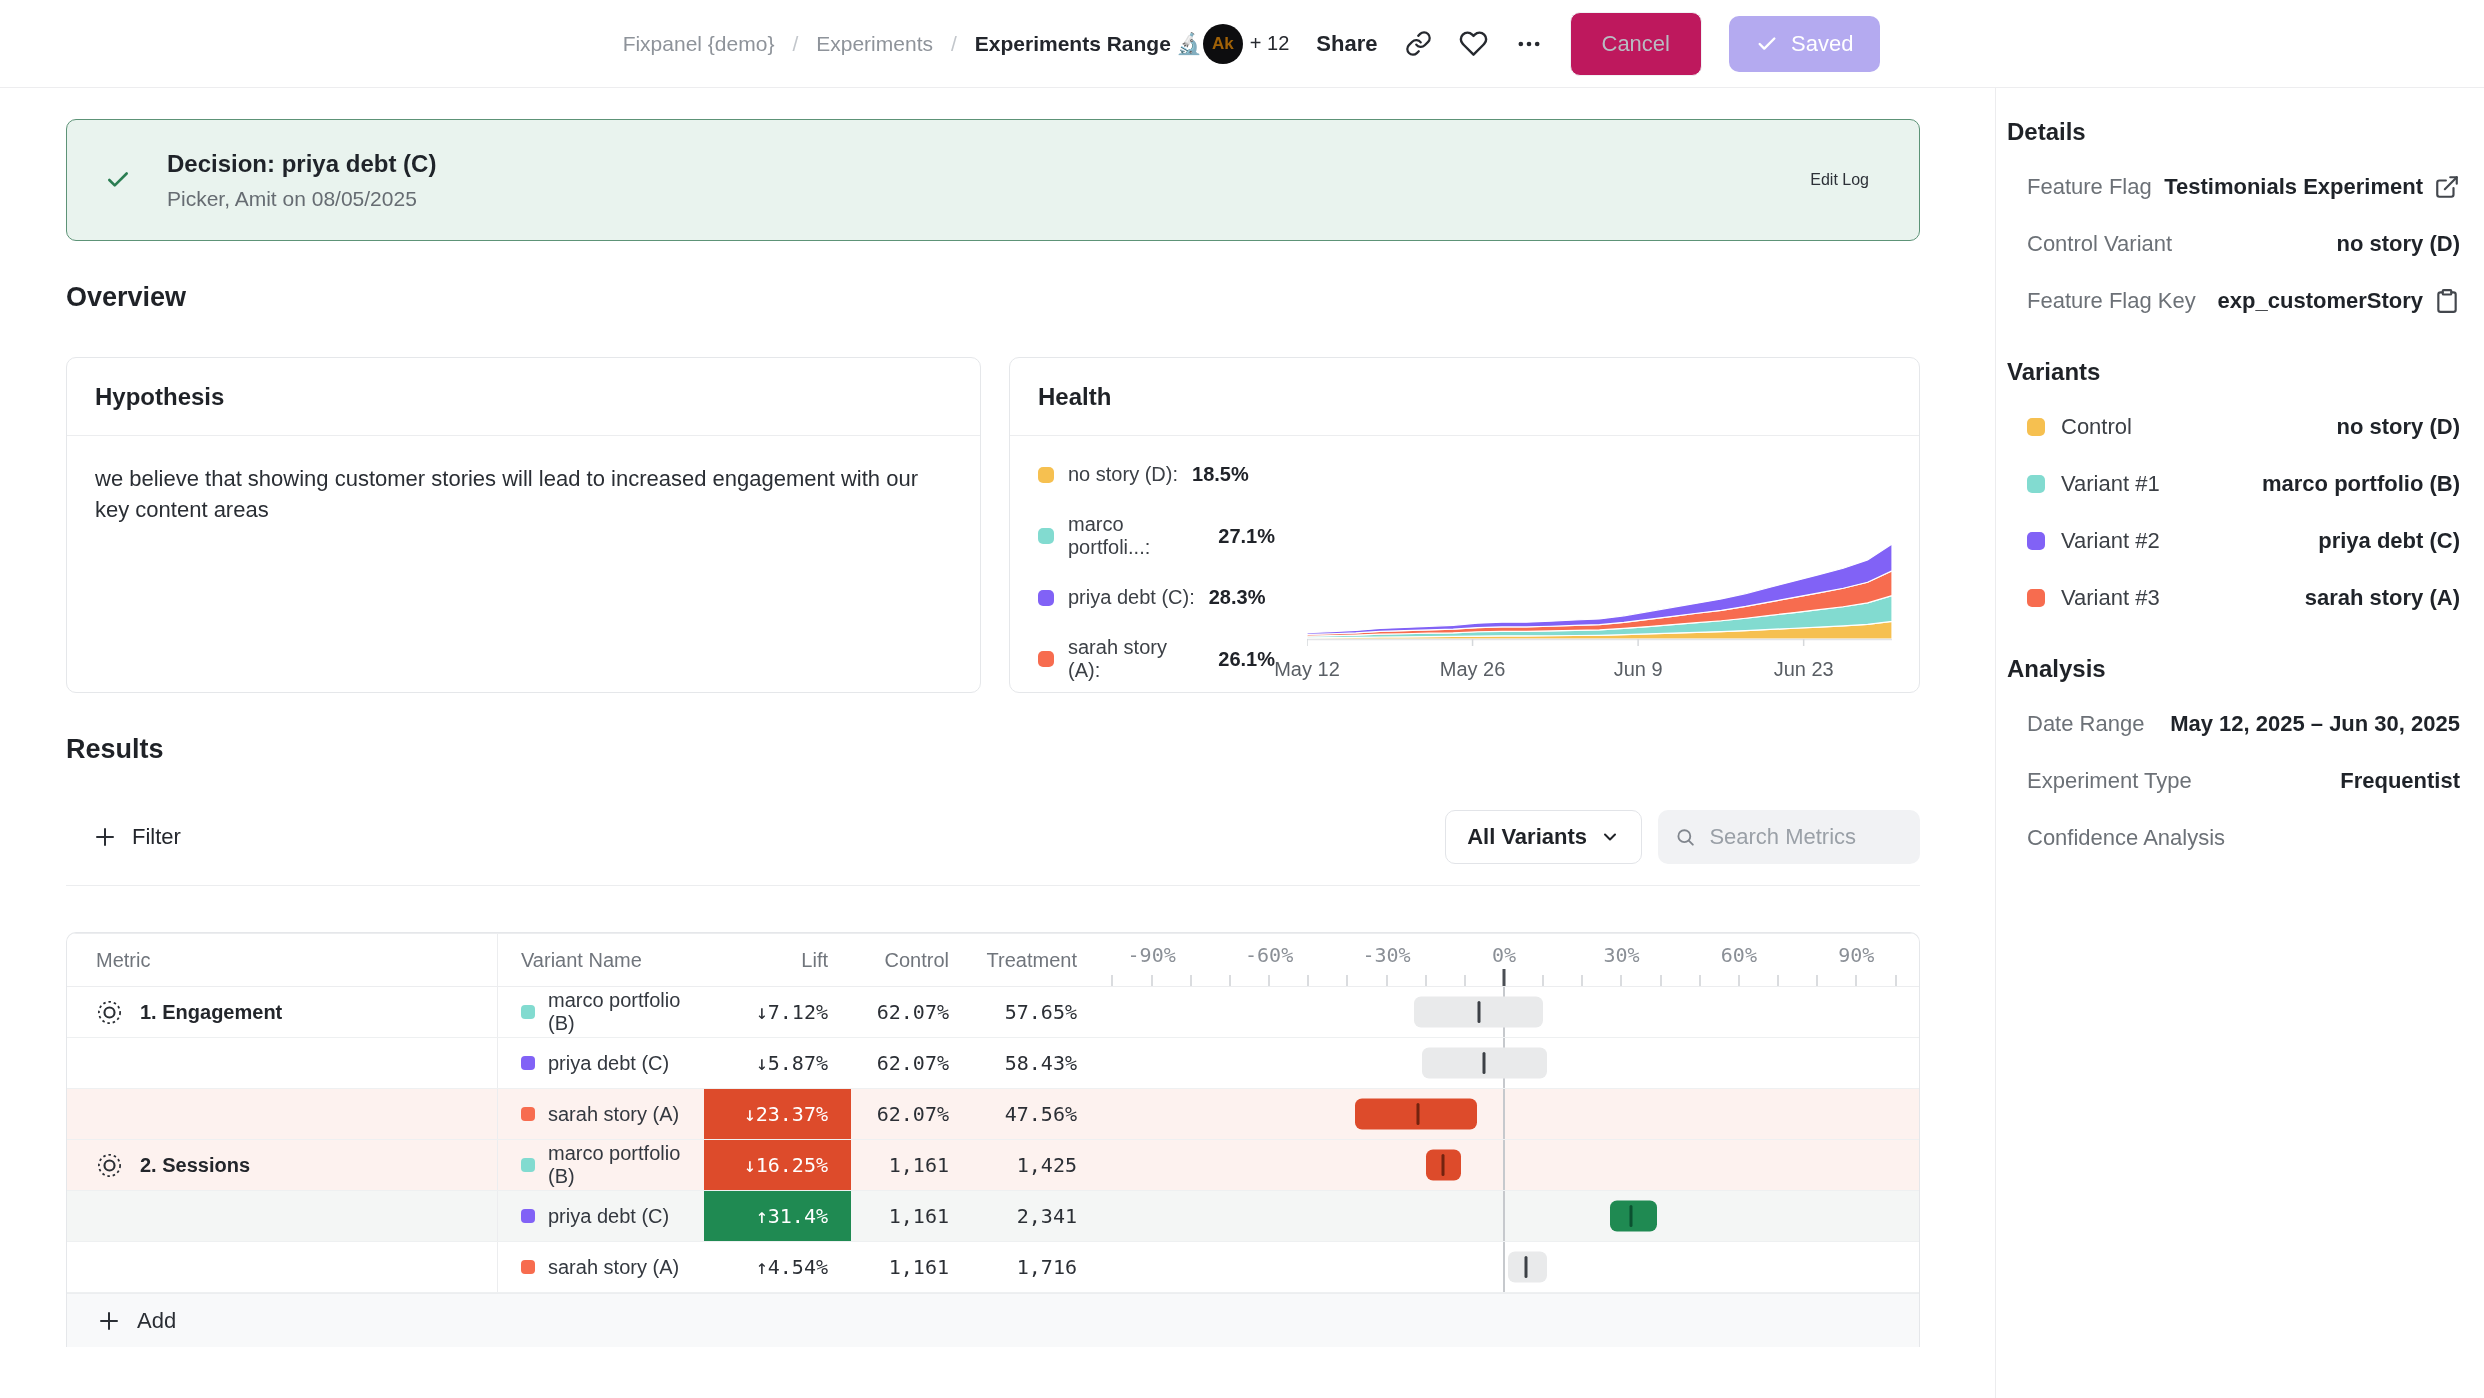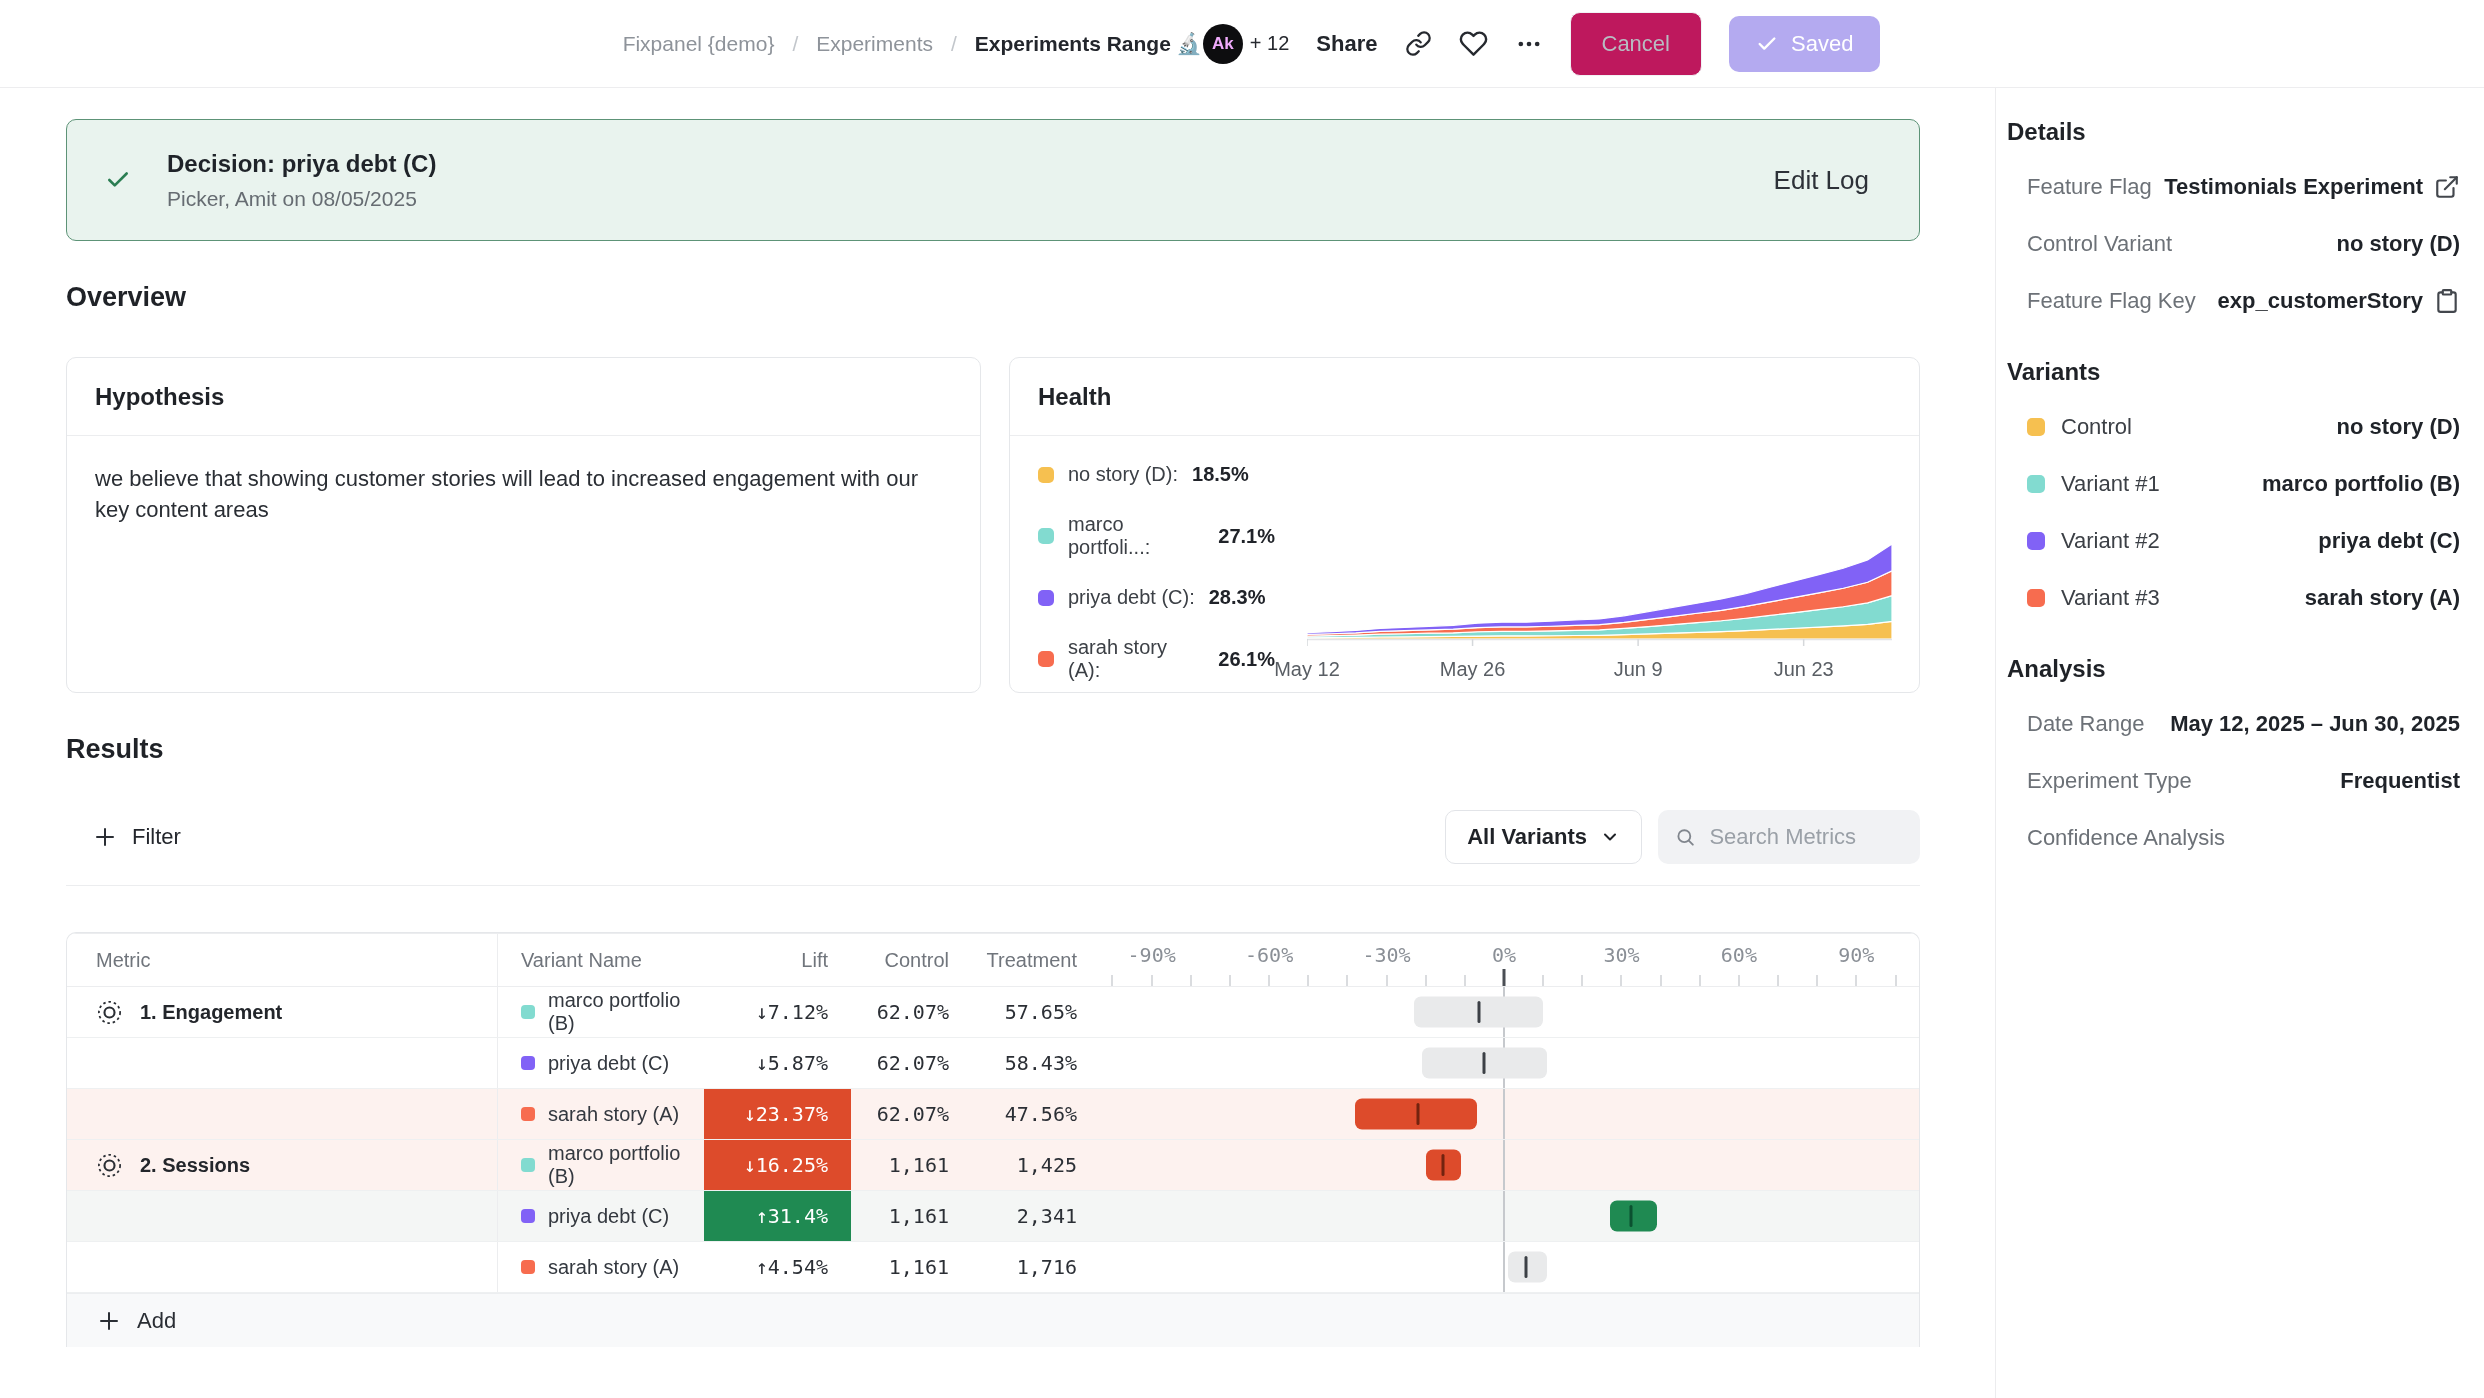--- a/index.html
+++ b/index.html
@@ -7,39 +7,39 @@
   .app { width:2484px; height:1398px; font-family:"Liberation Sans",sans-serif; color:#2f333a; display:flex; flex-direction:column; }
 
   
   .topbar { height:88px; flex:0 0 88px; display:flex; align-items:center; justify-content:center; padding:0 36px 0 55px; border-bottom:1px solid #ededef; }
   .breadcrumb { display:flex; align-items:center; gap:18px; font-size:21px; color:#8e939a; }
   .crumb { cursor:pointer; white-space:nowrap; }
   .crumb.current { color:#23262c; font-weight:700; }
   .crumb-sep { color:#c2c6cb; }
   .topbar-right { display:flex; align-items:center; gap:27px; }
   .avatar-group { display:flex; align-items:center; gap:7px; }
-  .avatar { width:40px; height:40px; border-radius:50%; background:#0d0d0f; color:#f0abfc; font-weight:700; font-size:17px; display:flex; align-items:center; justify-content:center; cursor:pointer; }
+  .avatar { width:40px; height:40px; border-radius:50%; background:#0d0d0f; color:#a16207; font-weight:700; font-size:17px; display:flex; align-items:center; justify-content:center; cursor:pointer; }
   .avatar-more { font-size:20px; color:#26292f; cursor:pointer; }
   .share { font-size:22px; font-weight:600; color:#23262c; background:none; border:none; cursor:pointer; font-family:inherit; }
   .iconbtn { background:none; border:none; cursor:pointer; display:flex; align-items:center; color:#26292f; }
   .btn-cancel { height:64px; padding:12px 31px; border-radius:10px; background:#be185d; border:1px solid #f1f2f4; color:#b8bcc2; font-size:22px; font-family:inherit; cursor:pointer; }
   .btn-saved { height:56px; padding:0 27px; border-radius:10px; background:#b4aaf0; border:none; color:#fff; font-size:22px; font-family:inherit; display:flex; align-items:center; gap:13px; cursor:pointer; }
 
   
   .content { flex:1; display:flex; min-height:0; }
   .main { width:1995px; flex:0 0 1995px; padding:31px 75px 0 66px; overflow:hidden; }
   .sidebar { flex:1; border-left:1px solid #ececee; padding:30px 24px 0 11px; }
 
   
   .banner { height:122px; border:1px solid #5d9377; background:#e9f3ee; border-radius:10px; display:flex; align-items:center; }
   .banner-check { margin-left:38px; display:flex; }
   .banner-text { margin-left:36px; flex:1; }
   .banner-title { font-size:24px; font-weight:700; color:#1f2329; }
   .banner-sub { font-size:21px; color:#666c72; margin-top:9px; }
-  .banner-action { font-size:26px; color:#2d3138; margin-right:50px; cursor:pointer; background:none; border:none; font-family:inherit; }
+  .banner-action { font-size:16px; color:#2d3138; margin-right:50px; cursor:pointer; background:none; border:none; font-family:inherit; }
 
   .section-h { font-size:27px; font-weight:700; color:#1f2227; margin-top:41px; }
 
   
   .cards { display:flex; gap:28px; margin-top:44px; }
   .card { border:1px solid #e5e7ea; border-radius:10px; background:#fff; }
   .card.hyp { width:915px; height:336px; }
   .card.health { flex:1; height:336px; }
   .card-header { height:78px; display:flex; align-items:center; padding:0 28px; border-bottom:1px solid #ecedef; font-size:24px; font-weight:700; color:#1f2227; }
   .hyp-body { padding:27px 45px 0 28px; font-size:22px; line-height:1.42; color:#2a2e34; }

